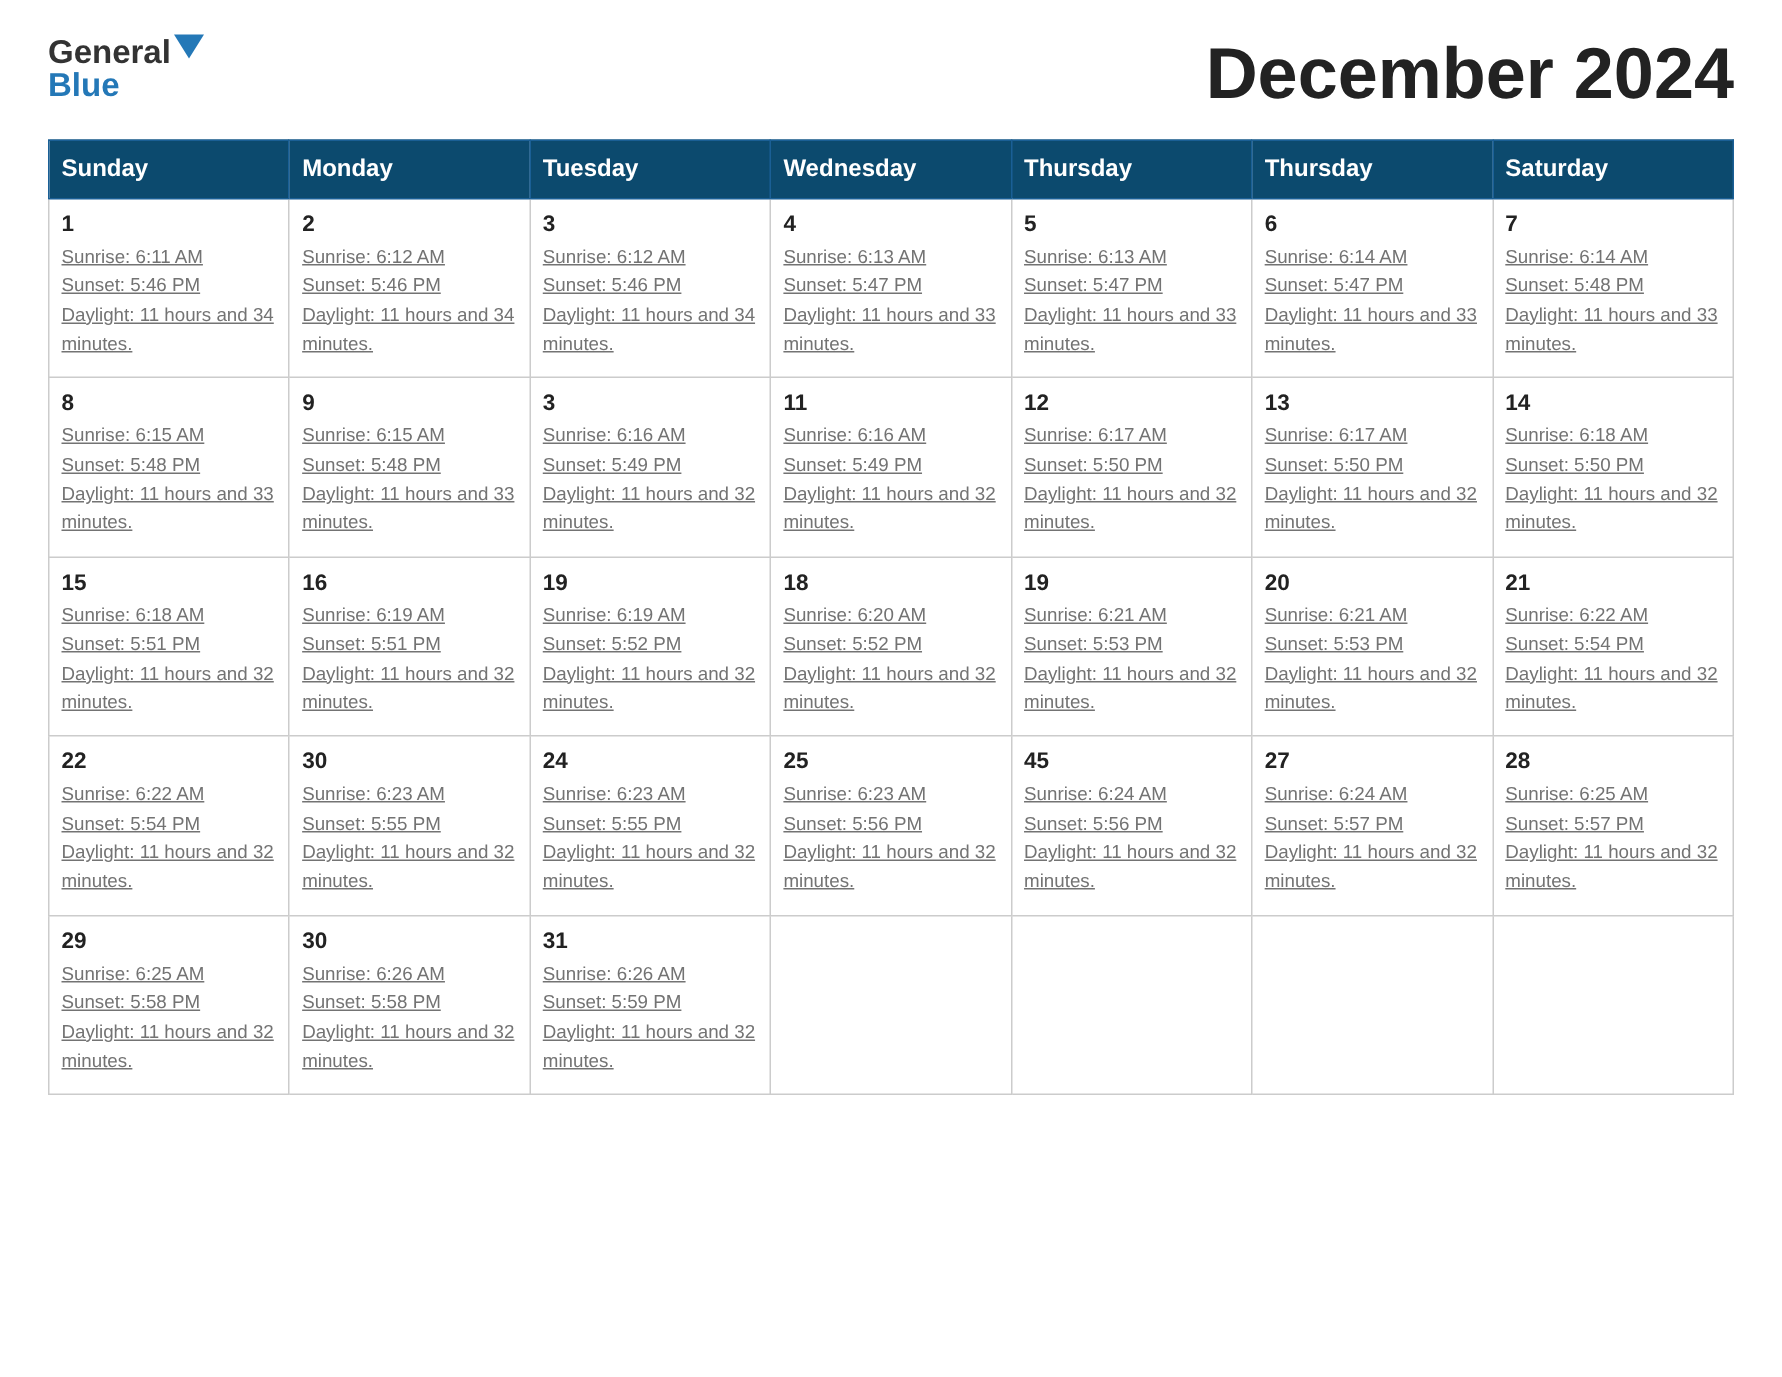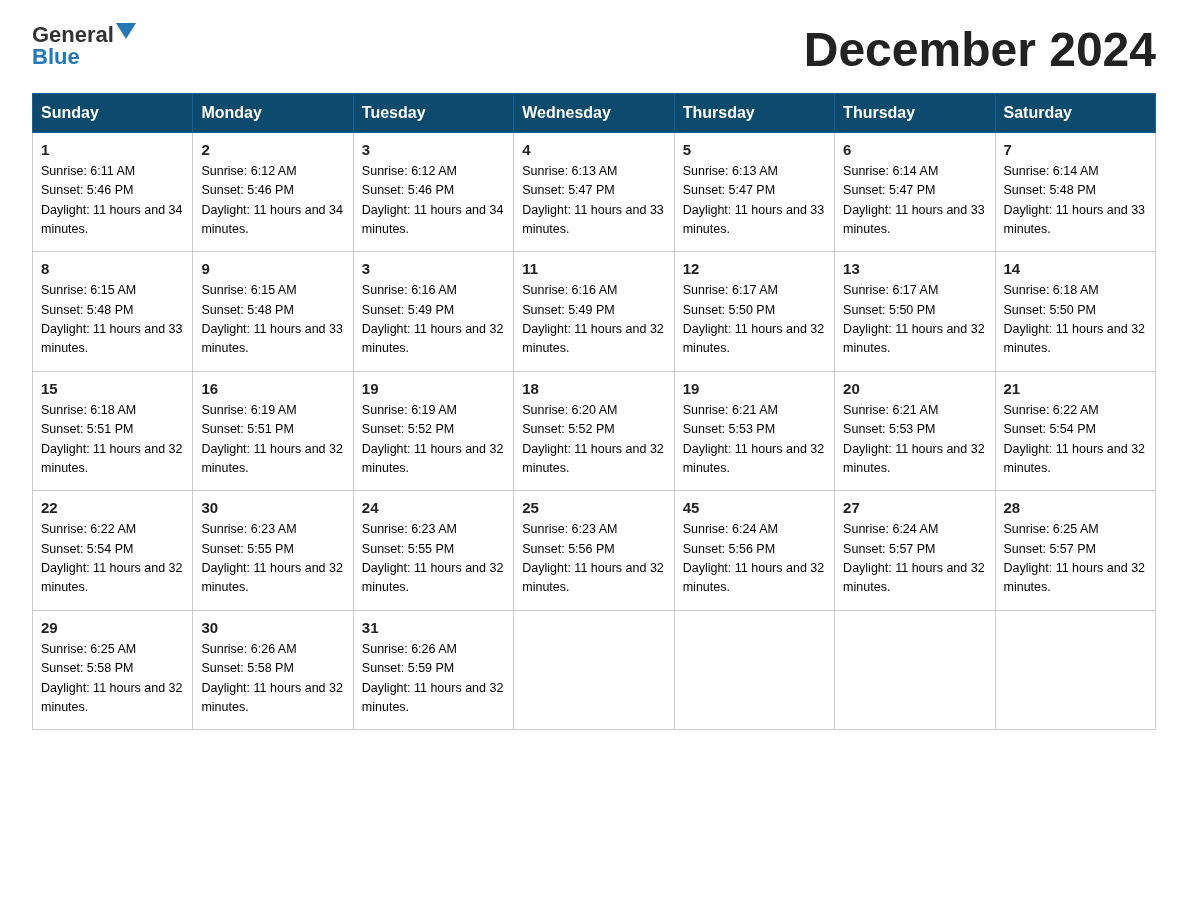--- a/index.html
+++ b/index.html
@@ -87,22 +87,23 @@
     }
     .day-num {
       font-size: 15px;
       font-weight: bold;
       color: #222;
       display: block;
       margin-bottom: 4px;
     }
     .day-info {
       line-height: 1.55;
-      color: #000000;
+      color: #737373;
       font-size: 12.5px;
+      text-decoration: underline;
     }
     .empty-cell {
       background: #fff;
     }
     .row-border-top td {
       border-top: 2px solid #2478b7;
     }
   </style>
 </head>
 <body>

